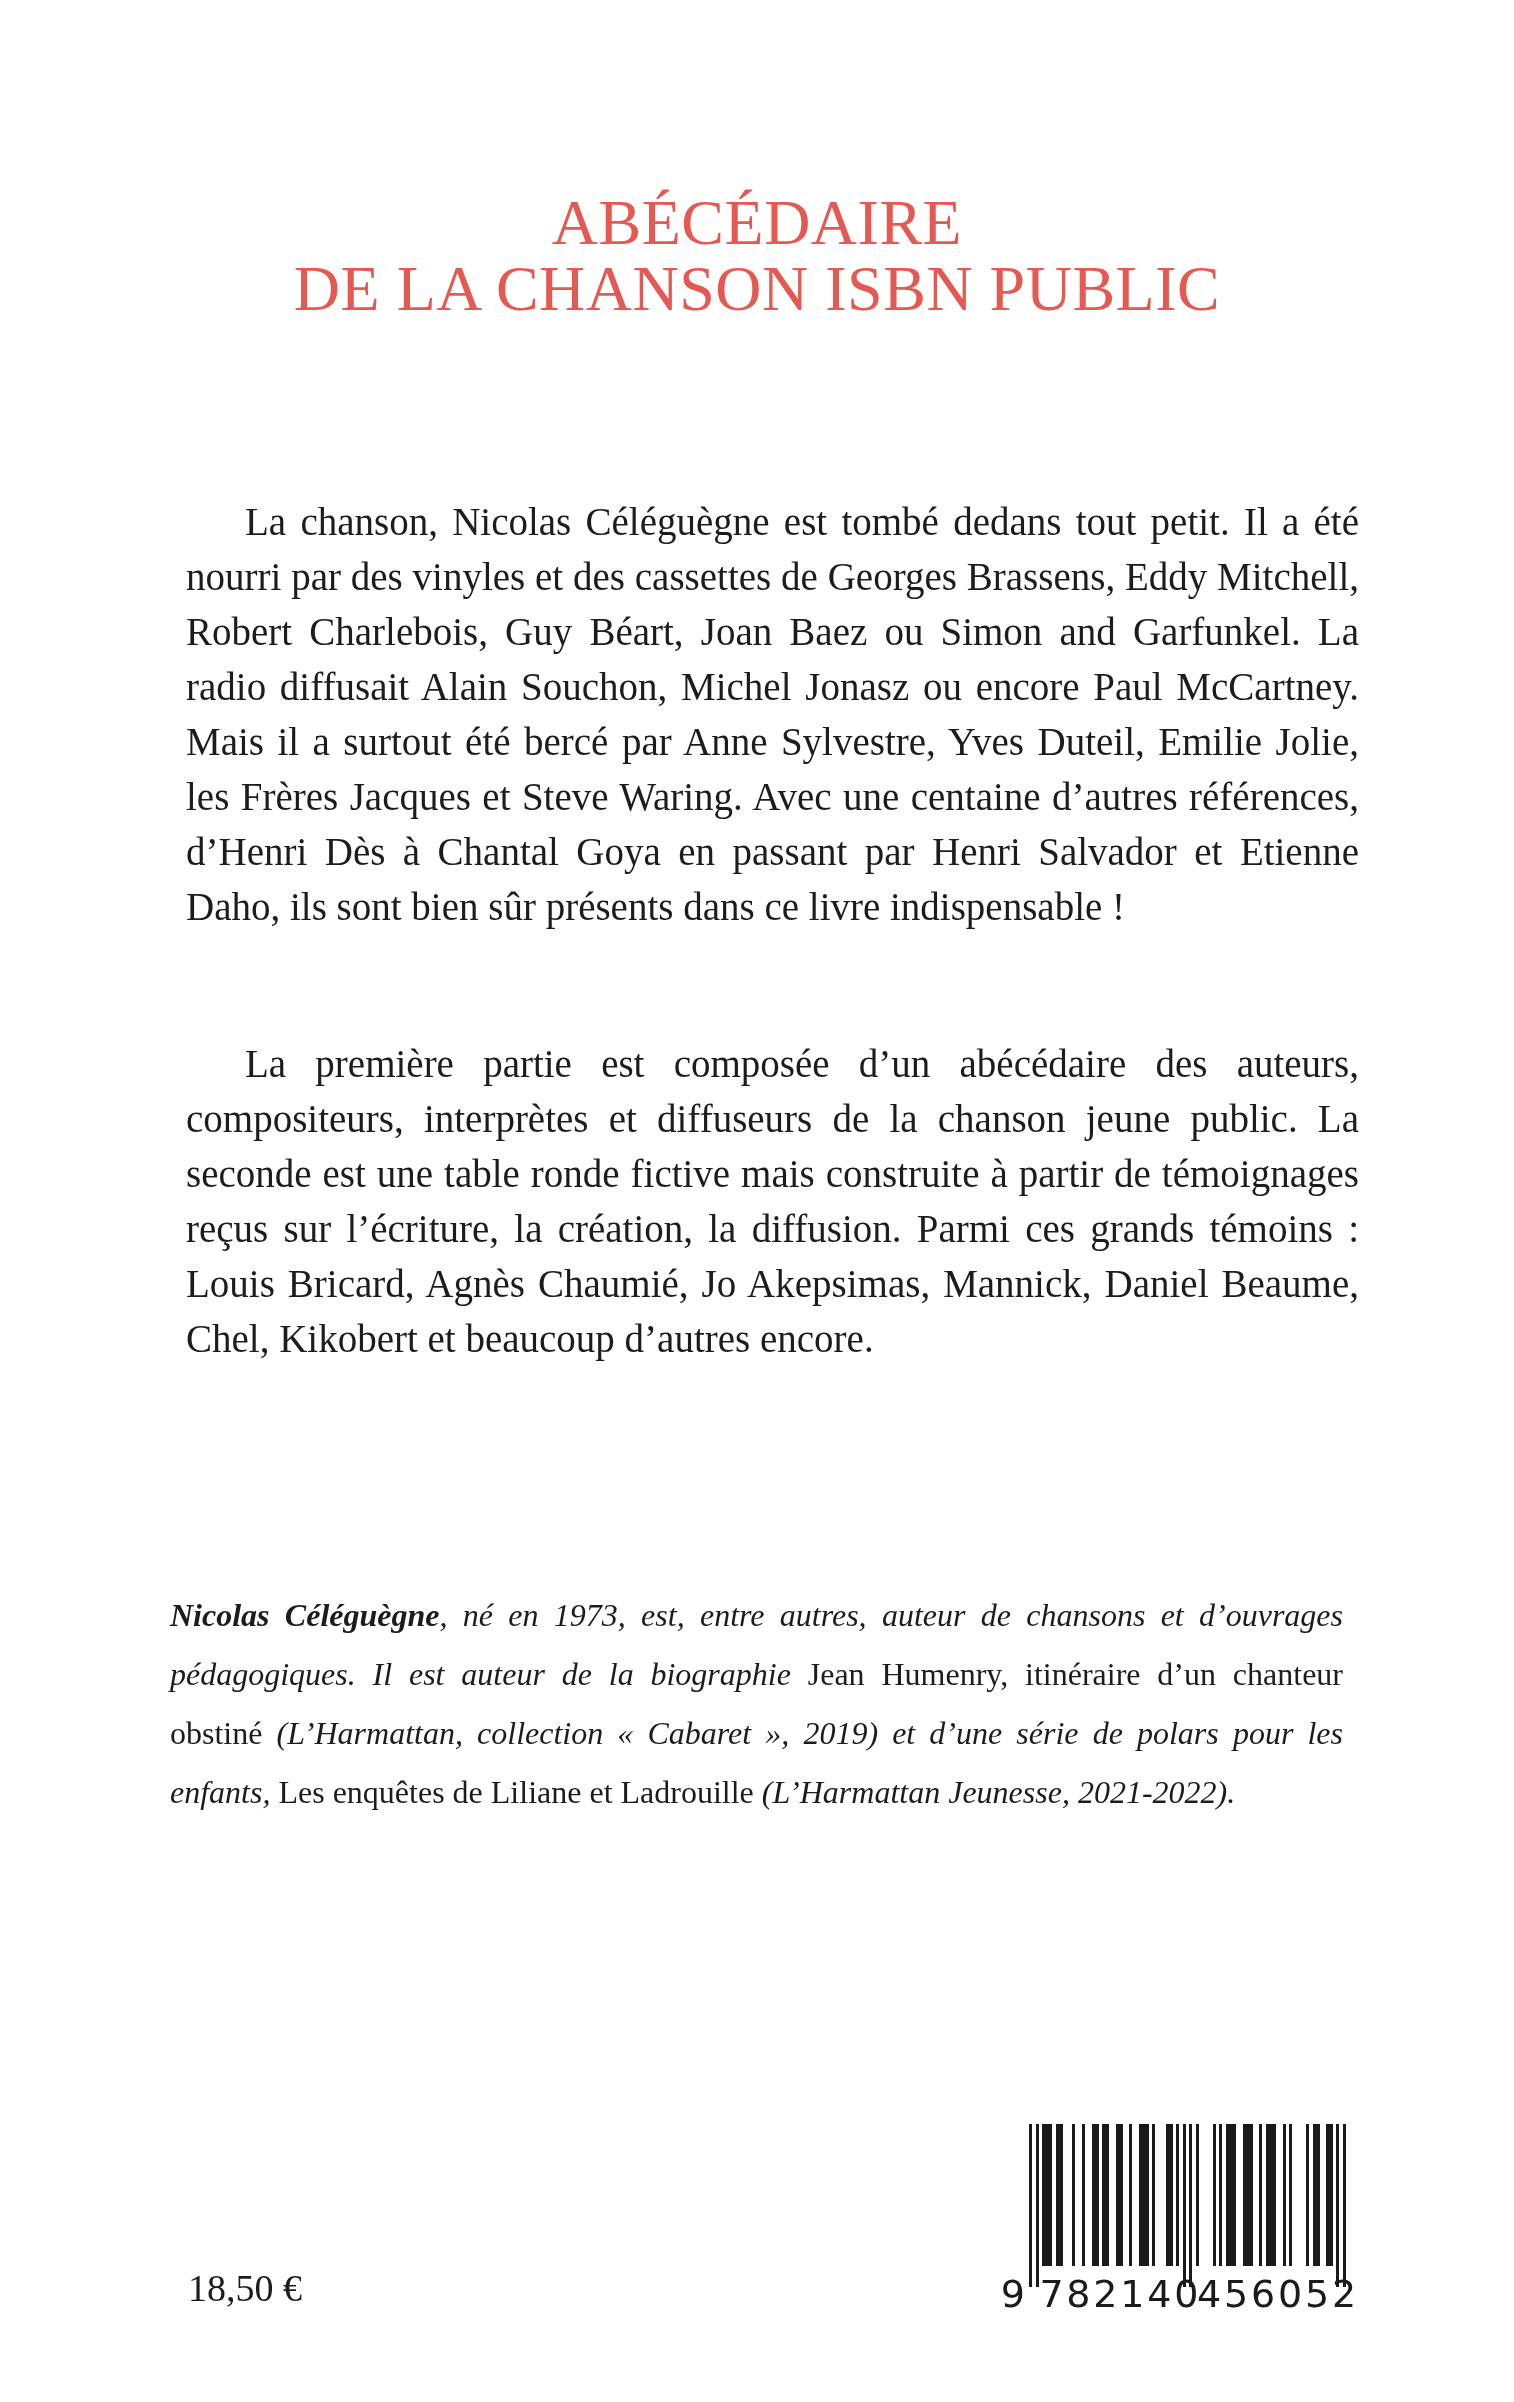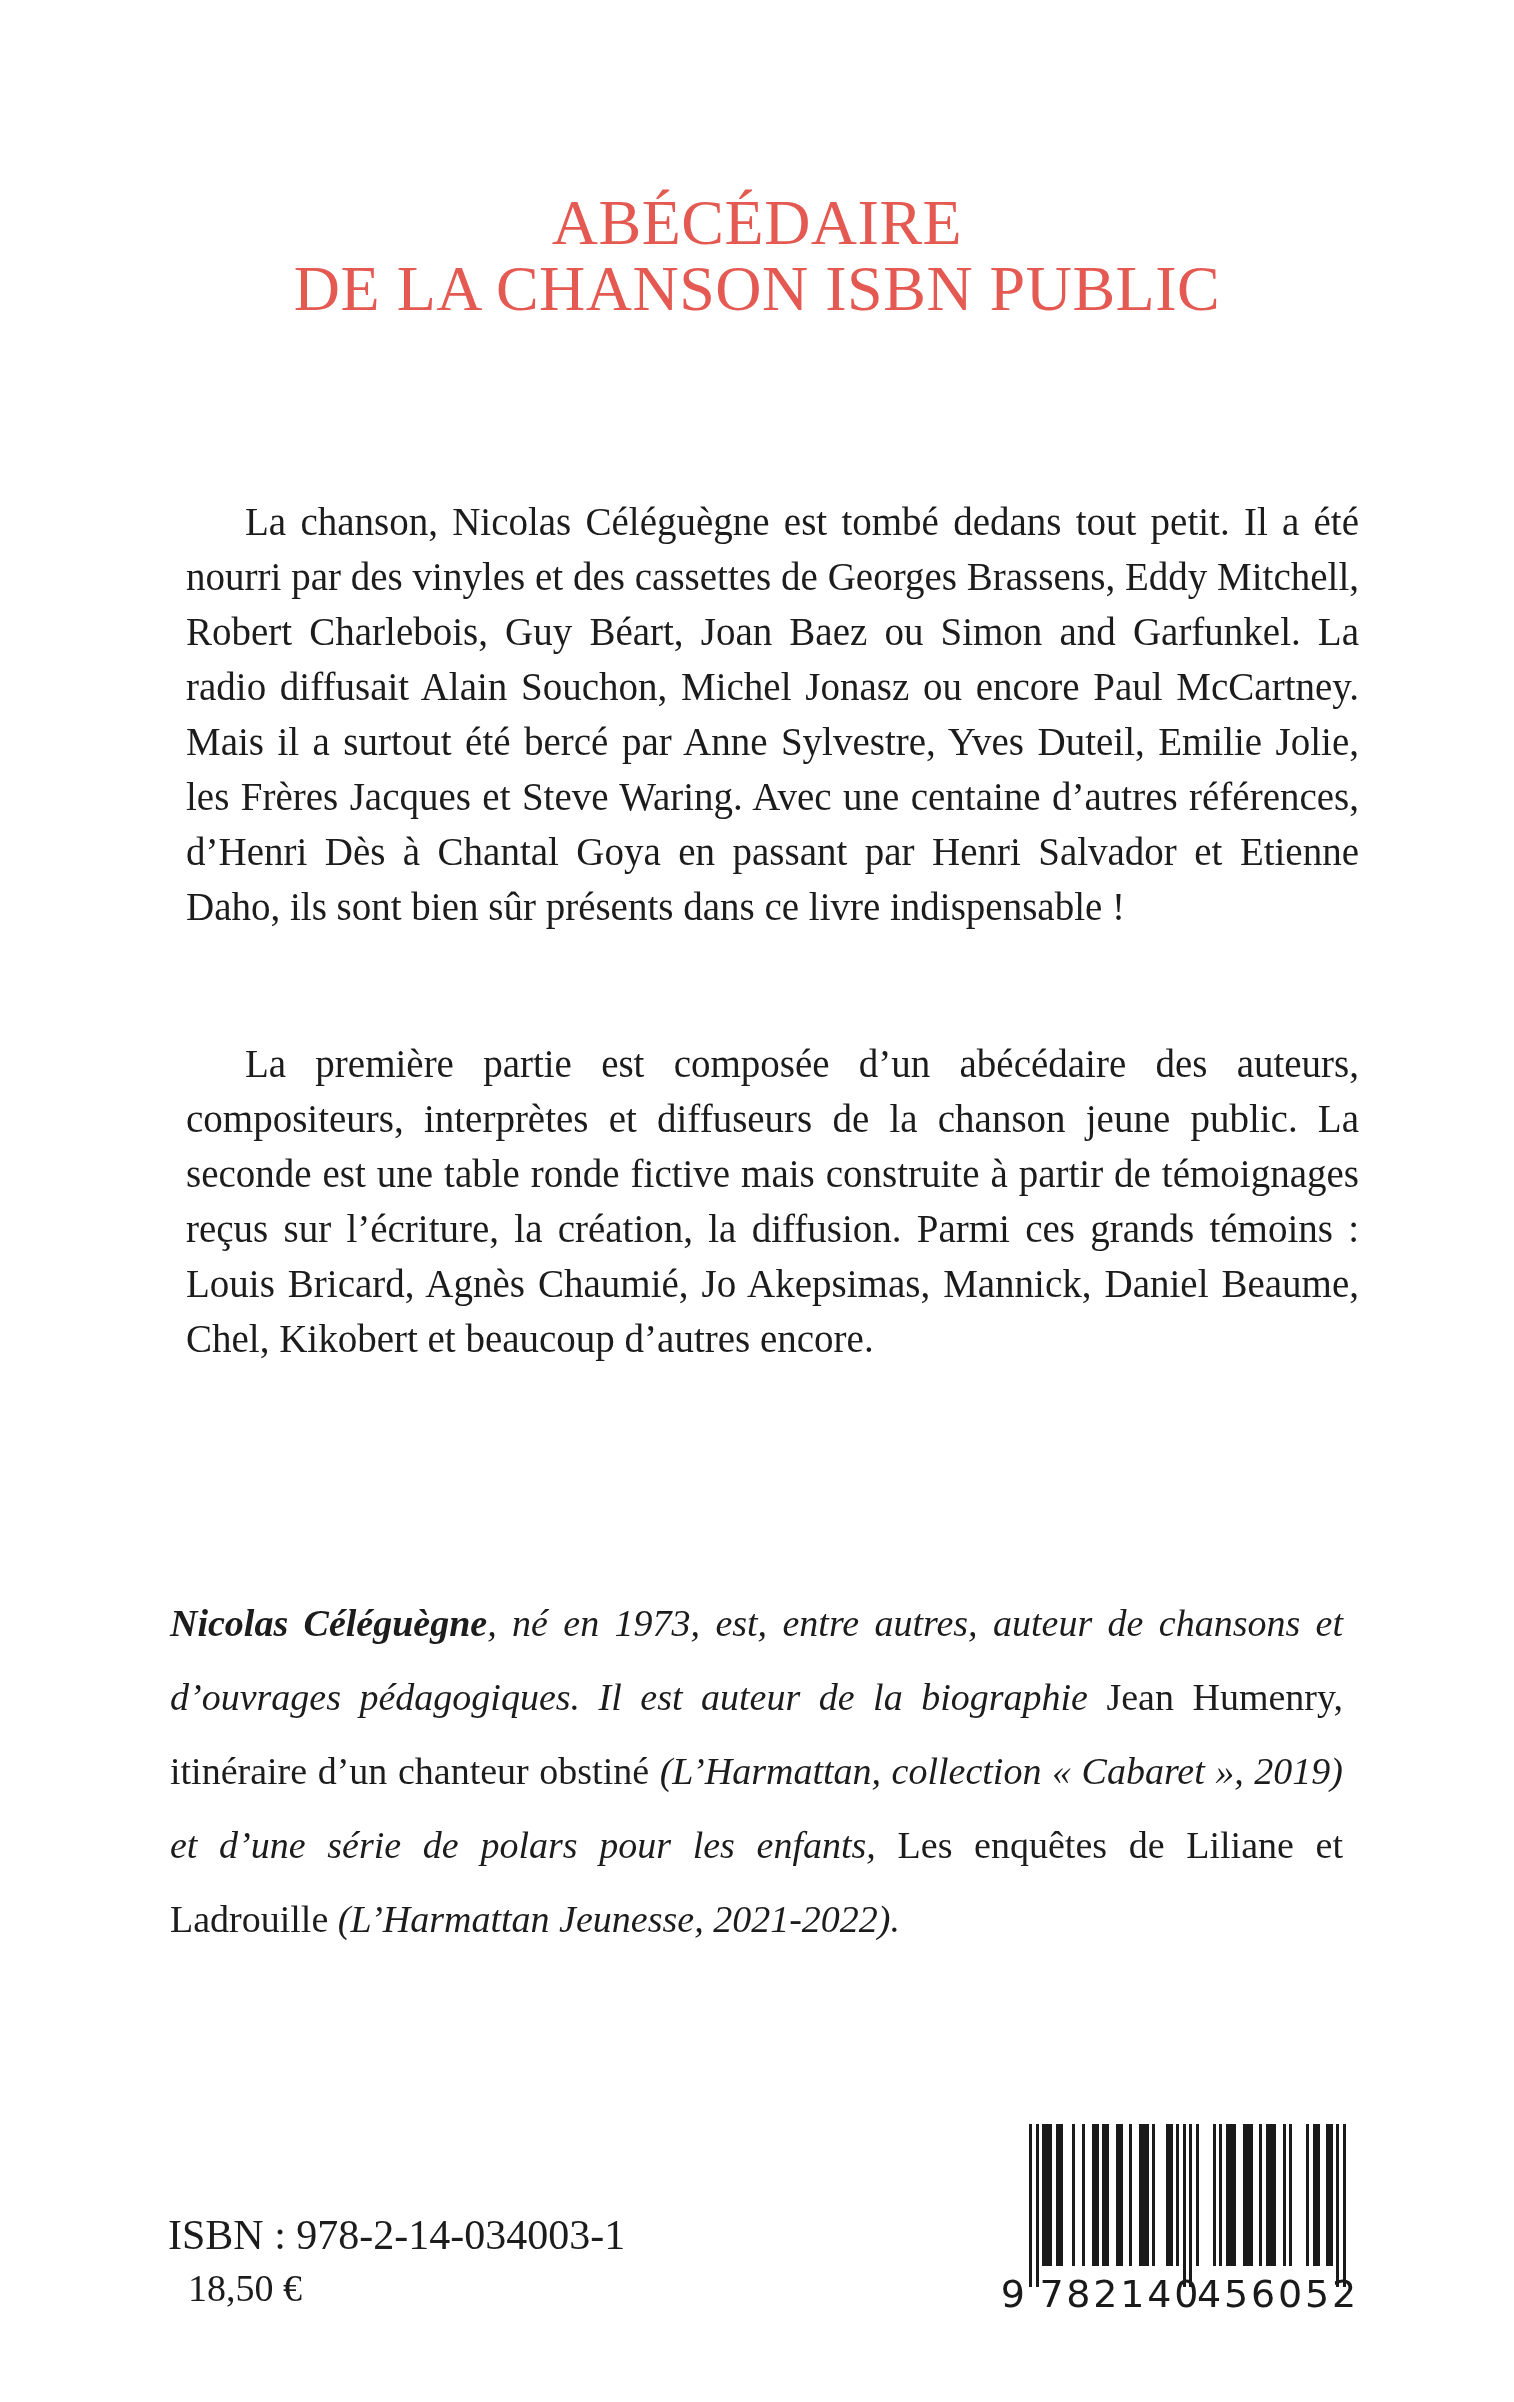--- a/index.html
+++ b/index.html
@@ -12,21 +12,21 @@
     font-size:64px;line-height:66px;font-weight:400;letter-spacing:0.5px;
   }
   .para{
     position:absolute;left:170px;width:1173px;margin:16px;
     text-align:justify;font-size:39px;line-height:55px;text-indent:59px;
   }
   .p1{top:478px;}
   .p2{top:1020px;}
   .bio{
     position:absolute;left:170px;top:1586px;width:1173px;margin:0;
-    text-align:justify;font-style:italic;font-size:38px;line-height:74px;
+    text-align:justify;font-style:italic;font-size:32px;line-height:59px;
   }
   .seg-roman{font-style:normal;}
   .seg-bold-italic{font-weight:700;font-style:italic;}
   .credit{position:absolute;left:168px;top:2135px;font-size:36px;}
   .isbn{position:absolute;left:168px;top:2211px;font-size:42px;}
   .price{position:absolute;left:168px;top:2266px;font-size:38px;margin-left:20px;}
   .barcode{position:absolute;left:1029px;top:2124px;width:317px;height:201px;}
   .bars{position:relative;width:317px;height:163px;}
   .bar{position:absolute;top:0;background:#1a1a1a;}
   .bc-digits{
@@ -48,21 +48,20 @@
     <div>DE LA CHANSON ISBN PUBLIC</div>
   </header>
 
   <p class="para p1">La chanson, Nicolas Céléguègne est tombé dedans tout petit. Il a été nourri par des vinyles et des cassettes de Georges Brassens, Eddy Mitchell, Robert Charlebois, Guy Béart, Joan Baez ou Simon and Garfunkel. La radio diffusait Alain Souchon, Michel Jonasz ou encore Paul McCartney. Mais il a surtout été bercé par Anne Sylvestre, Yves Duteil, Emilie Jolie, les Frères Jacques et Steve Waring. Avec une centaine d’autres références, d’Henri Dès à Chantal Goya en passant par Henri Salvador et Etienne Daho, ils sont bien sûr présents dans ce livre indispensable&nbsp;!</p>
 
   <p class="para p2">La première partie est composée d’un abécédaire des auteurs, compositeurs, interprètes et diffuseurs de la chanson jeune public. La seconde est une table ronde fictive mais construite à partir de témoignages reçus sur l’écriture, la création, la diffusion. Parmi ces grands témoins&nbsp;: Louis Bricard, Agnès Chaumié, Jo Akepsimas, Mannick, Daniel Beaume, Chel, Kikobert et beaucoup d’autres encore.</p>
 
   <p class="bio" id="bio"><span class="seg-bold-italic">Nicolas Céléguègne</span><span class="seg-italic">, né en 1973, est, entre autres, auteur de chansons et d’ouvrages pédagogiques. Il est auteur de la biographie </span><span class="seg-roman">Jean Humenry, itinéraire d’un chanteur obstiné </span><span class="seg-italic">(L’Harmattan, collection «&nbsp;Cabaret&nbsp;», 2019) et d’une série de polars pour les enfants, </span><span class="seg-roman">Les enquêtes de Liliane et Ladrouille </span><span class="seg-italic">(L’Harmattan Jeunesse, 2021-2022).</span></p>
 
 
-  <div class="isbn">ISBN&nbsp;: 978-2-14-034003-1</div>
 
   <div class="price">18,50&nbsp;€</div>
 
   <div class="barcode">
     <div class="bars" id="barcode-bars">
         <div class="bar" style="left: 0px; width: 3.3px; height: 163px; background: rgb(26, 26, 26);"></div>
         <div class="bar" style="left: 6.7px; width: 3.3px; height: 163px; background: rgb(26, 26, 26);"></div>
         <div class="bar" style="left: 13.3px; width: 10px; height: 142px; background: rgb(26, 26, 26);"></div>
         <div class="bar" style="left: 27px; width: 6.7px; height: 142px; background: rgb(26, 26, 26);"></div>
         <div class="bar" style="left: 43px; width: 3.3px; height: 142px; background: rgb(26, 26, 26);"></div>

